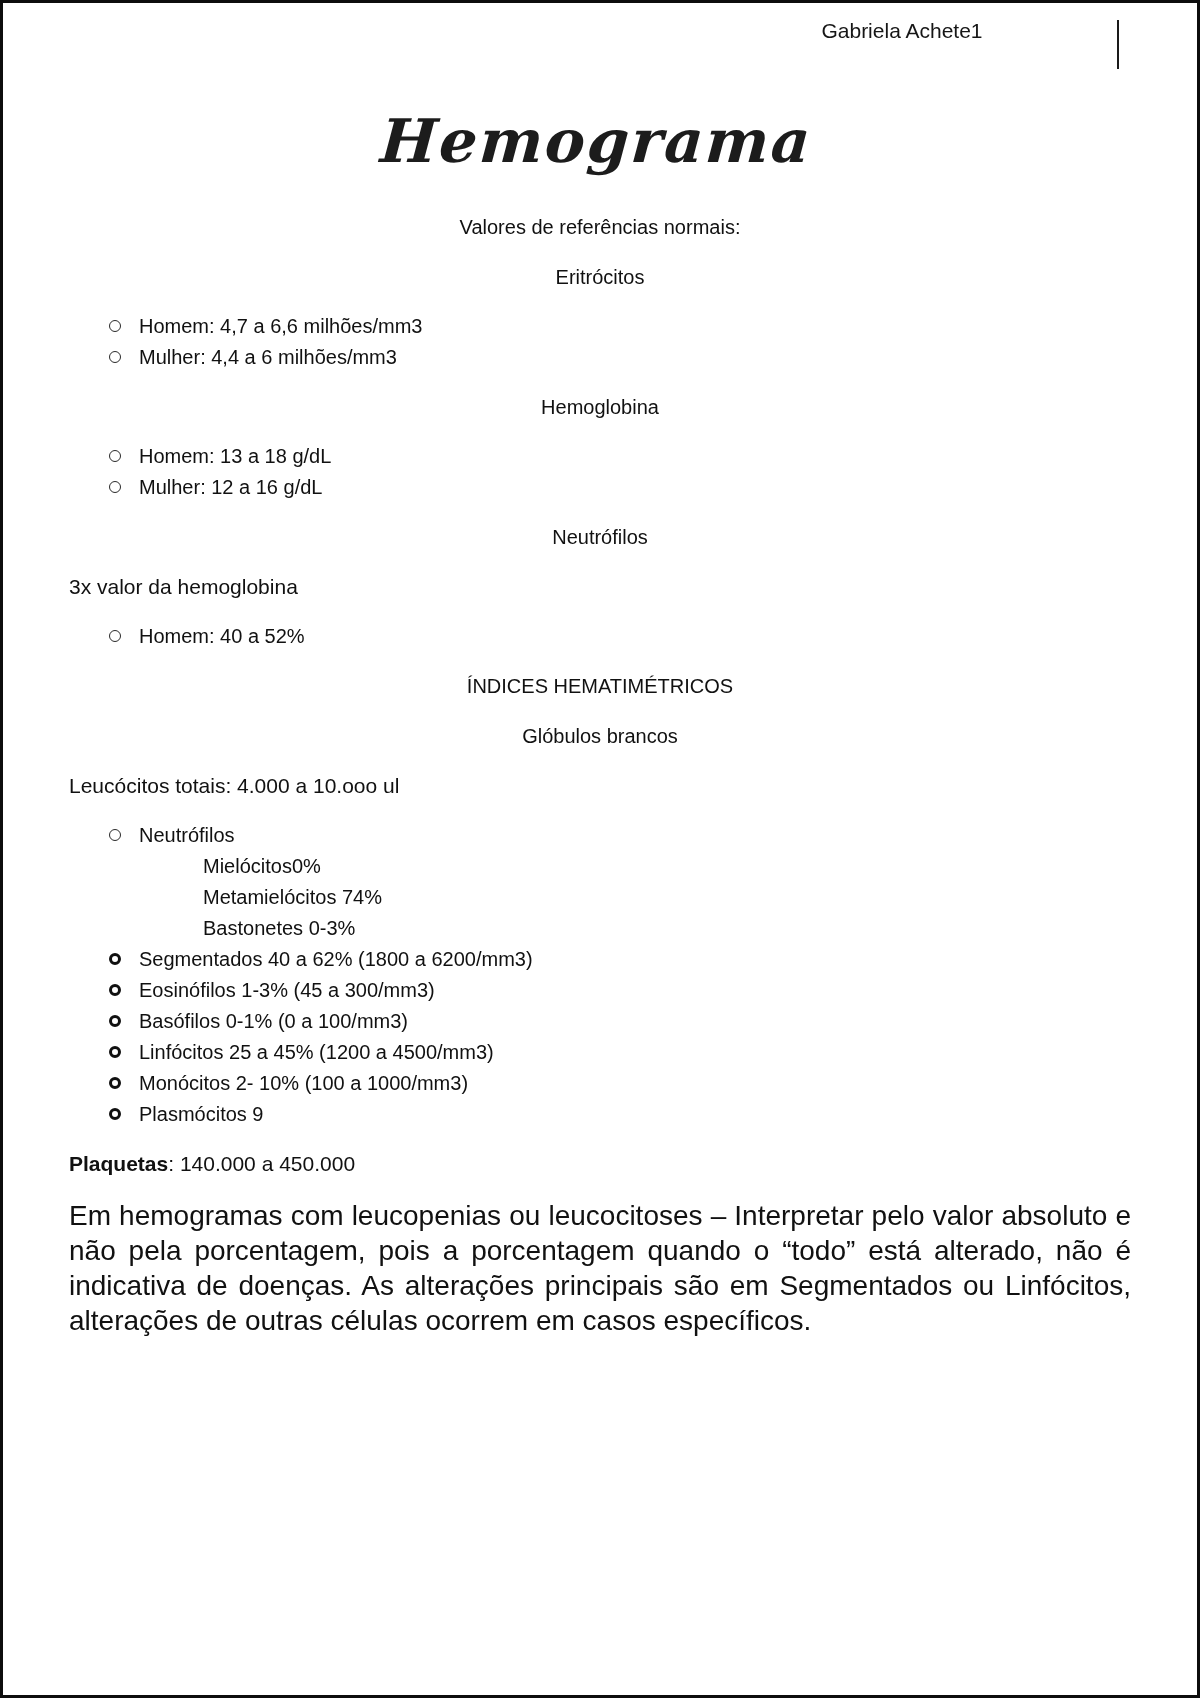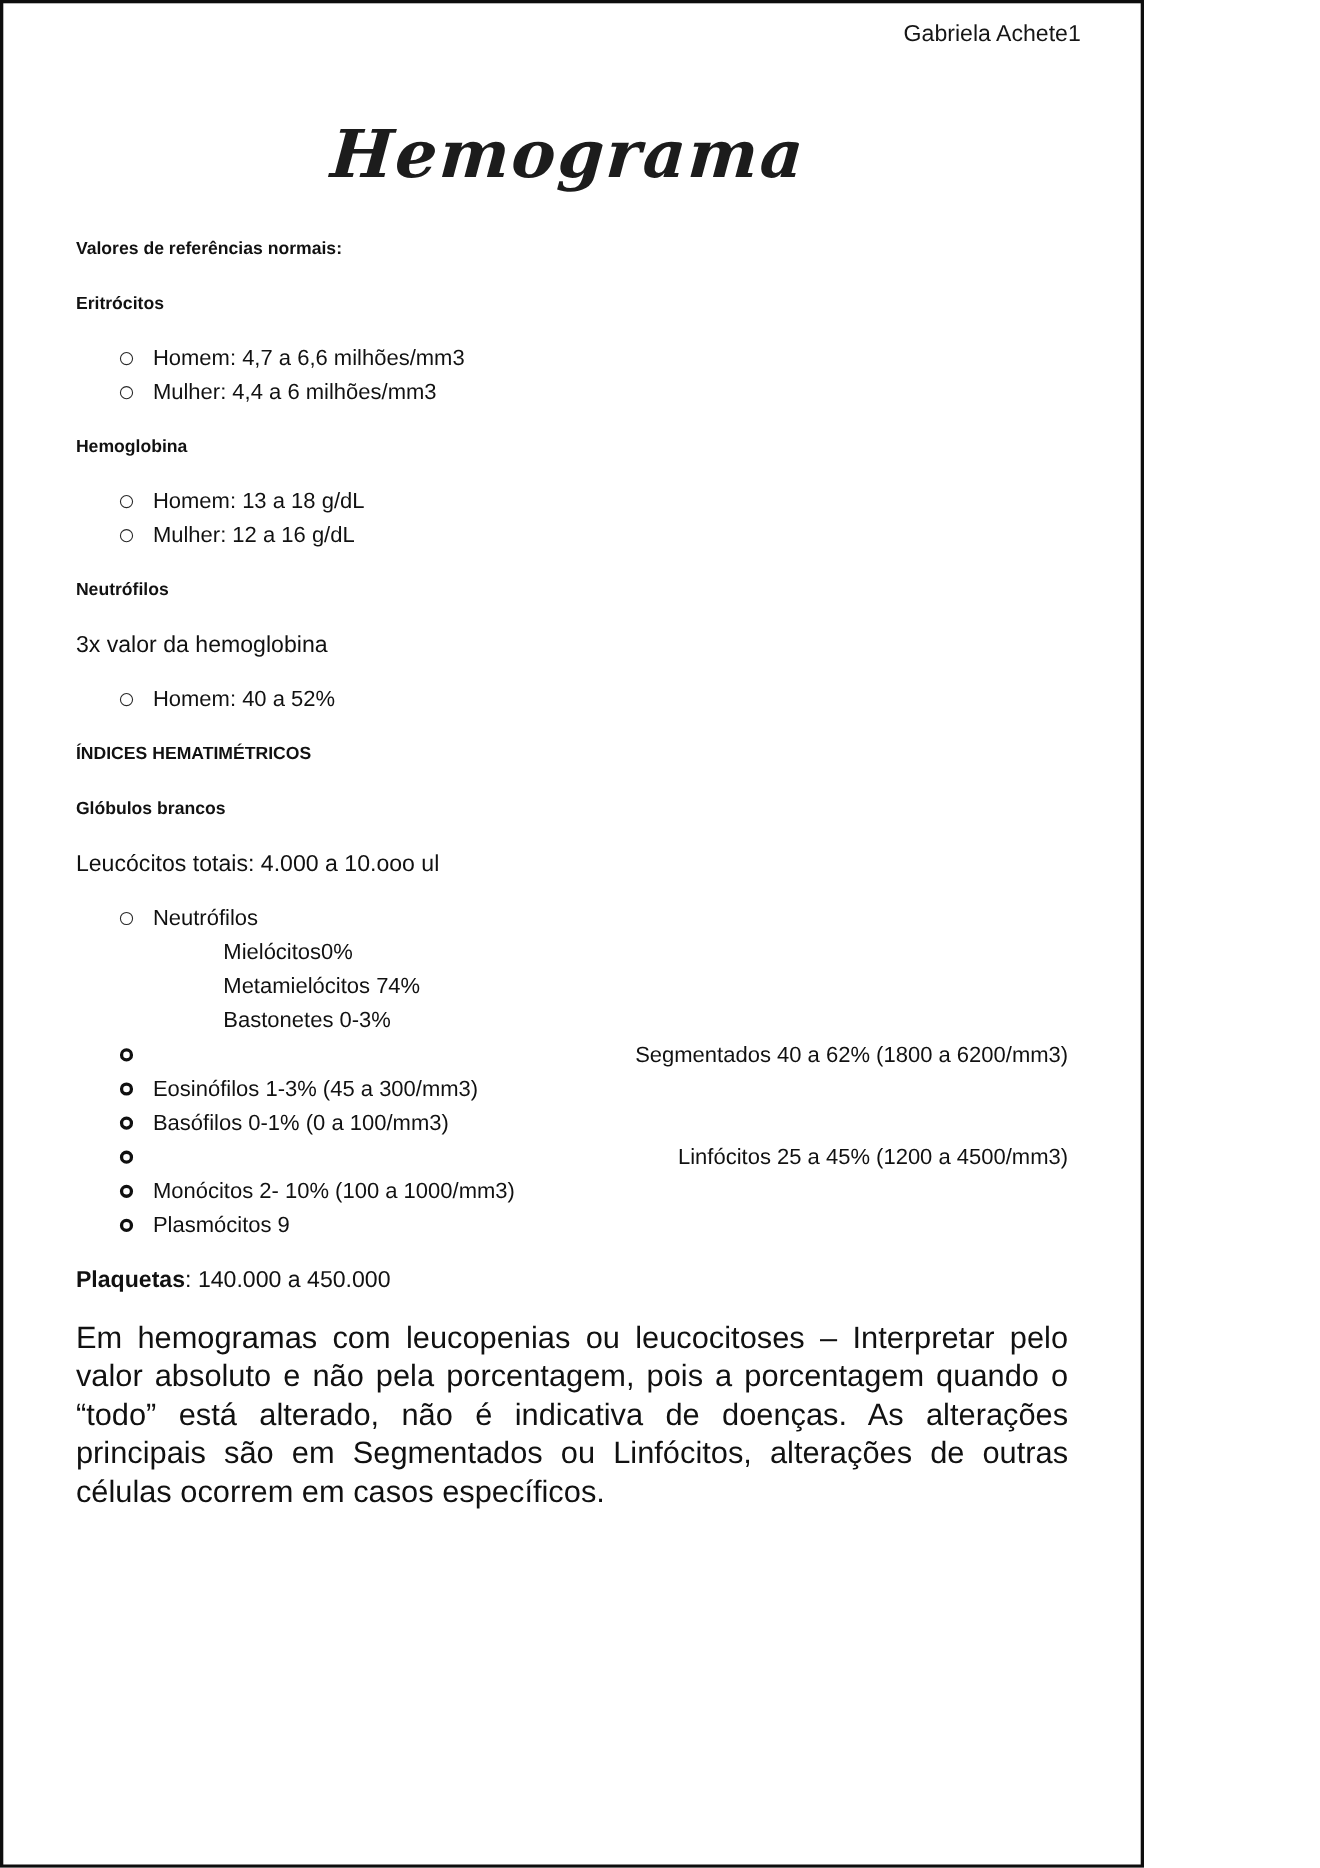--- a/index.html
+++ b/index.html
@@ -4,21 +4,21 @@
 <style>
   html, body {
     margin: 0;
     padding: 0;
     background: #ffffff;
     font-family: "Liberation Sans", "DejaVu Sans", sans-serif;
     color: #111111;
   }
   .page {
     position: relative;
-    width: 1040px;
+    width: 1200px;
     height: 1698px;
     box-sizing: border-box;
     background: #ffffff;
     border: 3px solid #0d0d0d;
     overflow: hidden;
   }
   
   .doc-header {
     position: absolute;
     top: 13px;
@@ -49,24 +49,25 @@
     font-family: "DejaVu Serif", serif;
     font-style: italic;
     font-weight: 700;
     font-size: 60px;
     line-height: 72px;
     letter-spacing: 2px;
     color: #1c1c1c;
     transform: skewX(-4deg);
   }
   .h-bold {
-    font-size: 16px;
+    font-size: 20px;
     line-height: 32px;
-    font-weight: 700;
+    font-weight: 400;
     margin: 0 0 18px 0;
+    text-align: center;
   }
   .para {
     font-size: 21px;
     line-height: 32px;
     font-weight: 400;
     margin: 16px 0 18px 0;
   }
   ul.blist {
     list-style: none;
     margin: 0 0 18px 0;
@@ -84,21 +85,21 @@
     left: 40px;
     top: 10px;
     width: 9px;
     height: 9px;
     border-radius: 50%;
     box-sizing: border-box;
     display: inline-block;
   }
   .bullet.thin { border: 1.5px solid #2a2a2a; width: 12px; height: 12px; top: 9px; }
   .bullet.boldo { border: 3px solid #101010; width: 12px; height: 12px; top: 9px; }
-  li.bold-item, .bold { font-weight: 700; text-align: right; }
+  li.bold-item, .bold { font-weight: 700; }
   .subline {
     padding-left: 134px;
     font-size: 20px;
     line-height: 31px;
   }
   .footer-para {
     font-size: 28px;
     line-height: 35px;
     text-align: justify;
     margin: 0;

